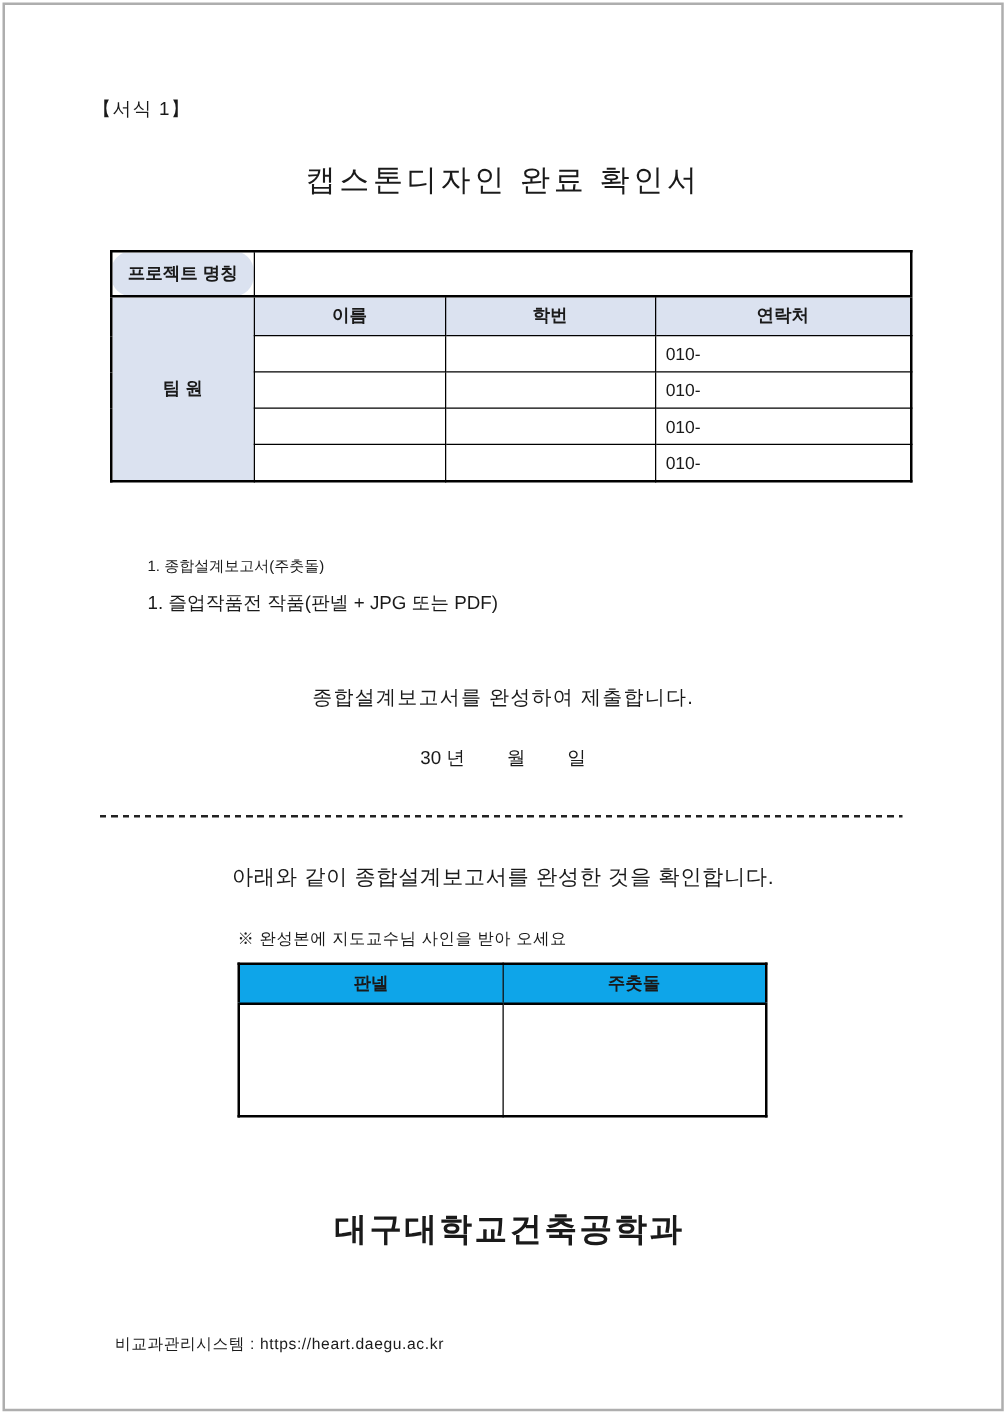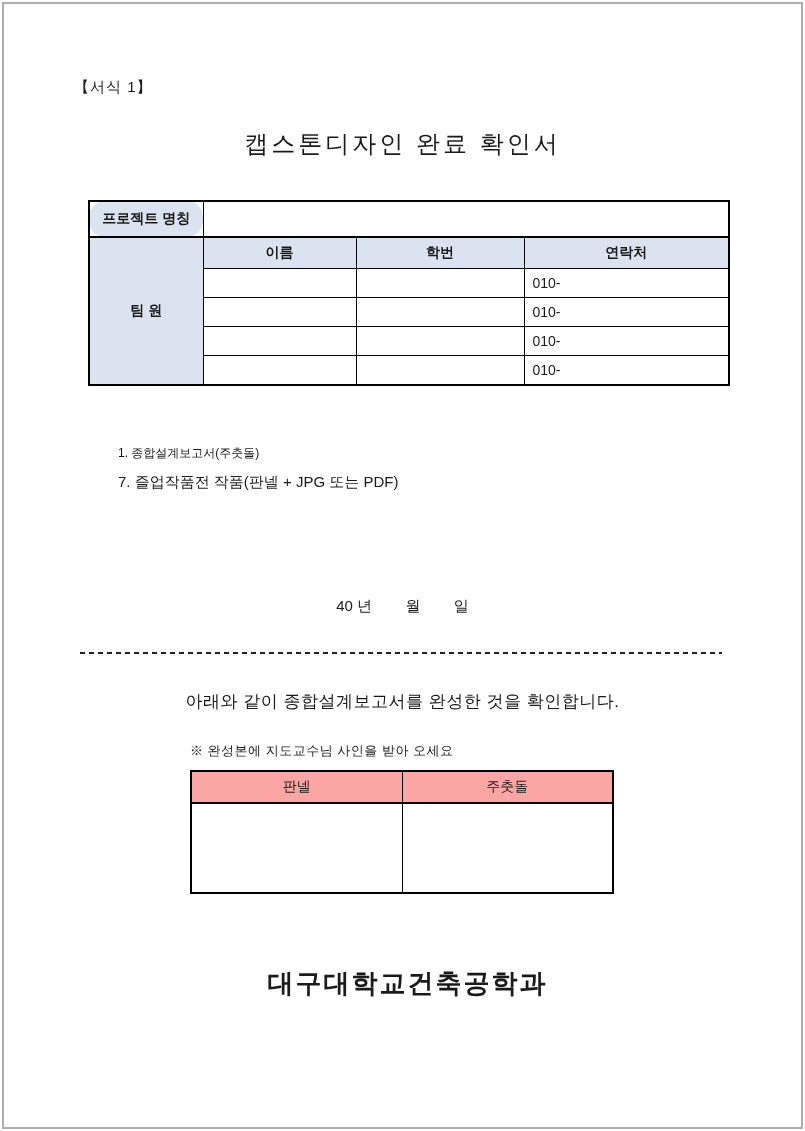--- a/index.html
+++ b/index.html
@@ -114,22 +114,22 @@
     border-collapse: collapse;
     table-layout: fixed;
     border: 2px solid #000;
   }
   table.t2 td {
     border: 1px solid #000;
     font-size: 14px;
   }
   table.t2 tr.r-head td {
     height: 28px;
-    background: #fca5a5;
-    font-weight: normal;
+    background: #0ea5e9;
+    font-weight: bold;
     text-align: center;
     border-bottom-width: 2px;
   }
   table.t2 tr.r-body td { height: 86px; }
 
   .dept-title {
     position: absolute;
     left: 5px; top: 966px; width: 100%;
     text-align: center;
     font-family: Liberation Sans, sans-serif;
@@ -193,23 +193,24 @@
     </tr>
     <tr class="r-data">
       <td></td>
       <td></td>
       <td class="contact">010-</td>
     </tr>
   </tbody>
     </table>
 
   <div class="note-item1">1. 종합설계보고서(주춧돌)</div>
-  <div class="note-item2">7. 즐업작품전 작품(판넬 + JPG 또는 PDF)</div>
-
-  <div class="date-line">40 년        월        일</div>
+  <div class="note-item2">1. 즐업작품전 작품(판넬 + JPG 또는 PDF)</div>
+
+  <div class="statement-line">종합설계보고서를 완성하여 제출합니다.</div>
+  <div class="date-line">30 년        월        일</div>
 
   <div class="dashed-sep"></div>
 
   <div class="confirm-line">아래와 같이 종합설계보고서를 완성한 것을 확인합니다.</div>
   <div class="sign-note">※ 완성본에 지도교수님 사인을 받아 오세요</div>
 
   <table class="t2">
     <colgroup>
       <col style="width:211px">
         <col style="width:211px">
@@ -221,13 +222,14 @@
     </tr>
     <tr class="r-body">
       <td></td>
       <td></td>
     </tr>
   </tbody>
     </table>
 
   <div class="dept-title">대구대학교건축공학과</div>
 
+  <div class="footnote2">비교과관리시스템 : https://heart.daegu.ac.kr</div>
 </div>
 
 </body></html>

